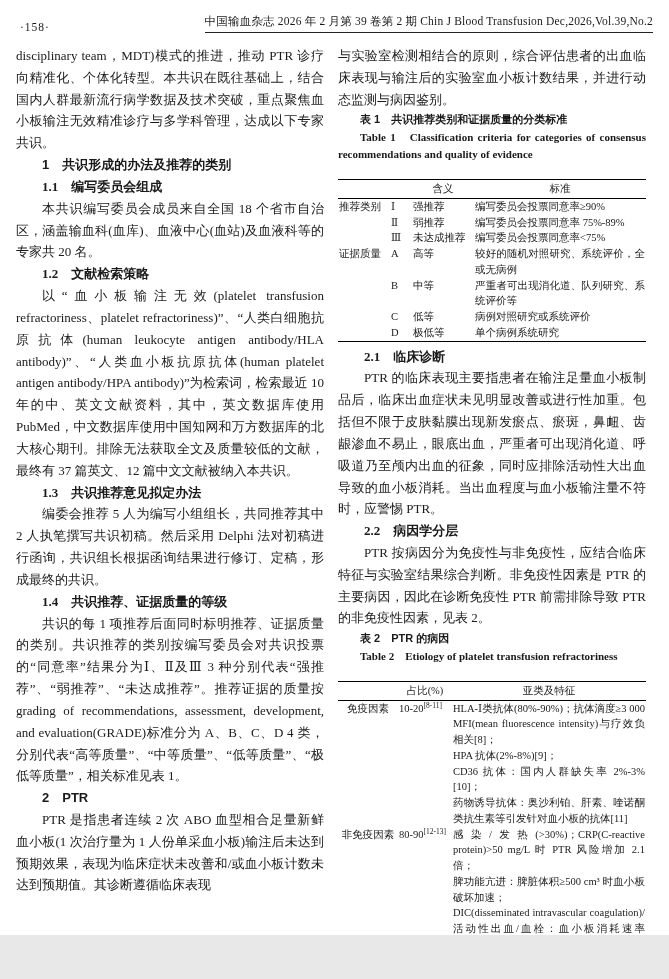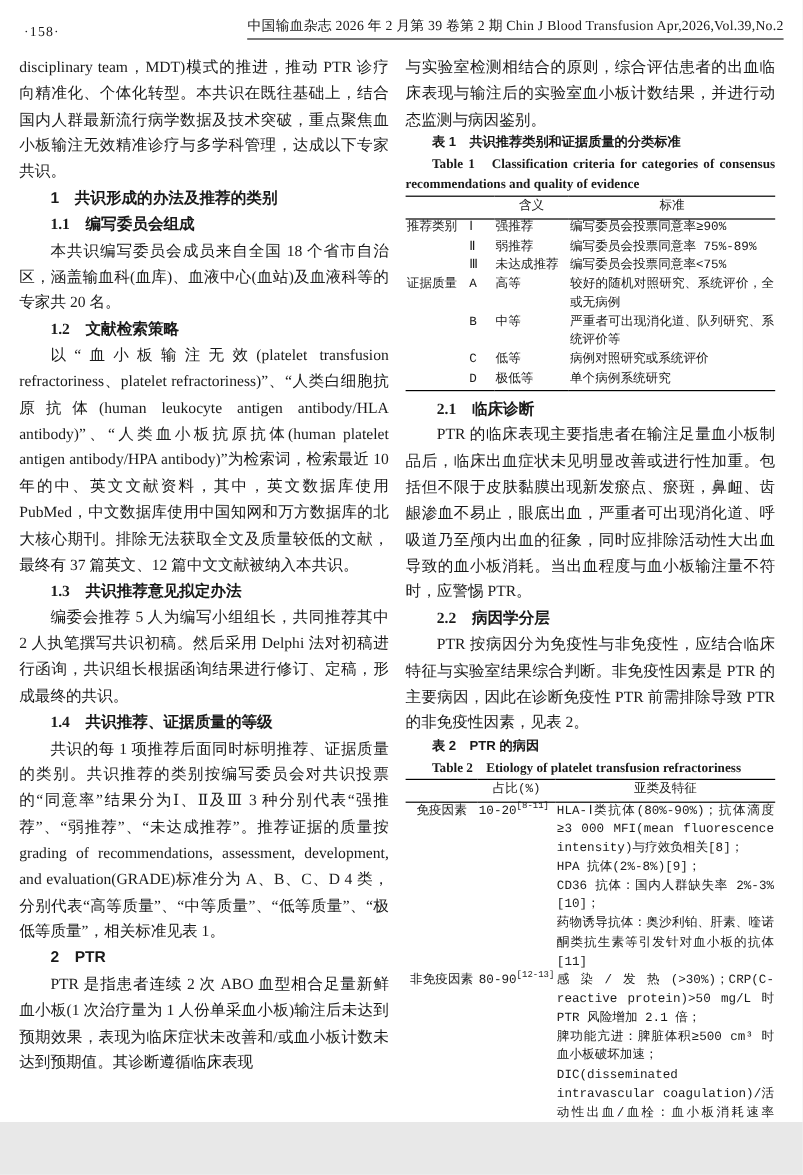--- a/index.html
+++ b/index.html
@@ -73,23 +73,22 @@
     text-align:justify;
   }
   
   table.paper-table{
     width:100%;
     border-collapse:collapse;
     border-top:1.6px solid #000;
     border-bottom:1.6px solid #000;
     font-size:10.5px;
     line-height:1.5;
-    margin:0 0 4px 0;
+    margin:16px 0 4px 0;
     text-align:left;
-    font-family:Liberation Mono, monospace;
   }
   table.paper-table thead td{
     border-bottom:1px solid #000;
     text-align:center;
     padding:1px 0;
   }
   table.paper-table td{
     vertical-align:top;
     padding:0 1px;
   }
@@ -107,21 +106,21 @@
     margin-top:4px;
   }
 </style>
 </head>
 <body>
 
 <div class="page">
 
   <div class="pg-header">
     <span class="pg-num">·158·</span>
-    <span class="journal-cite">中国输血杂志 2026 年 2 月第 39 卷第 2 期 Chin J Blood Transfusion Apr,2026,Vol.39,No.2</span>
+    <span class="journal-cite">中国输血杂志 2026 年 2 月第 39 卷第 2 期 Chin J Blood Transfusion Dec,2026,Vol.39,No.2</span>
   </div>
 
   <div class="columns">
 
     <div class="col">
       <p class="noindent">disciplinary team，MDT)模式的推进，推动 PTR 诊疗向精准化、个体化转型。本共识在既往基础上，结合国内人群最新流行病学数据及技术突破，重点聚焦血小板输注无效精准诊疗与多学科管理，达成以下专家共识。</p>
 
       <p class="sec-heading">1　共识形成的办法及推荐的类别</p>
 
       <p class="sub-heading">1.1　编写委员会组成</p>

